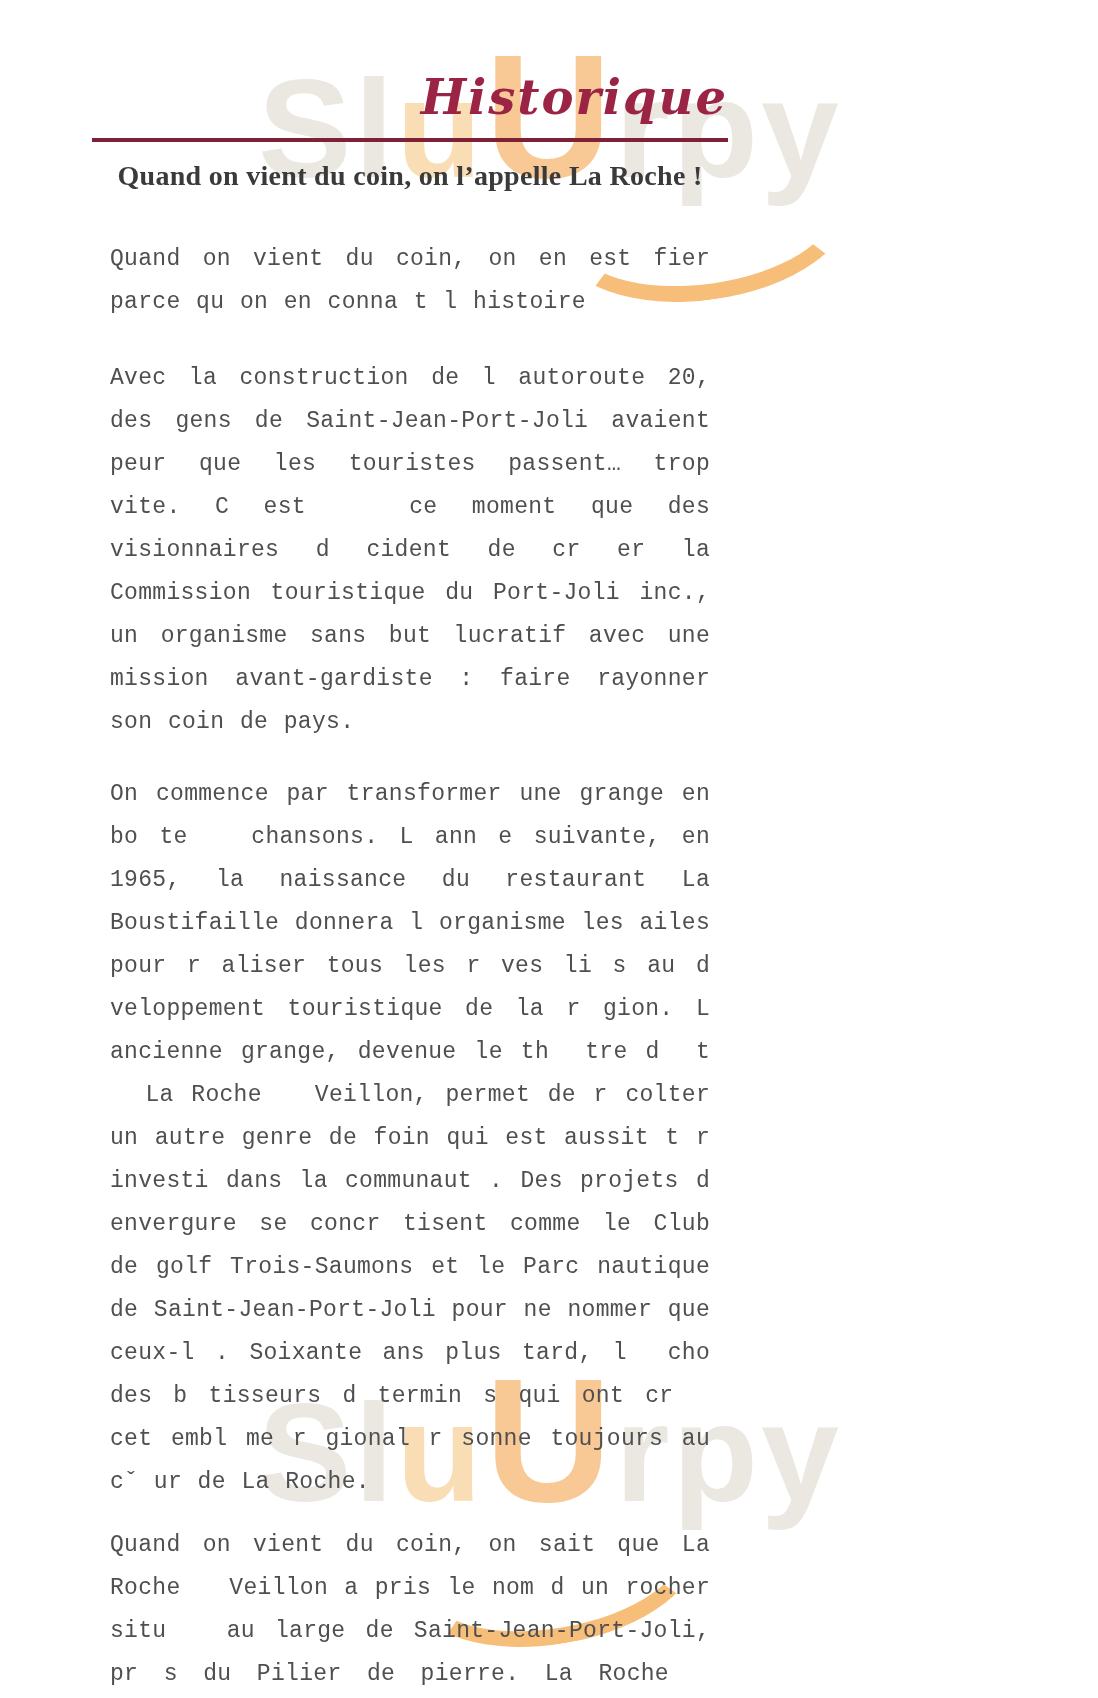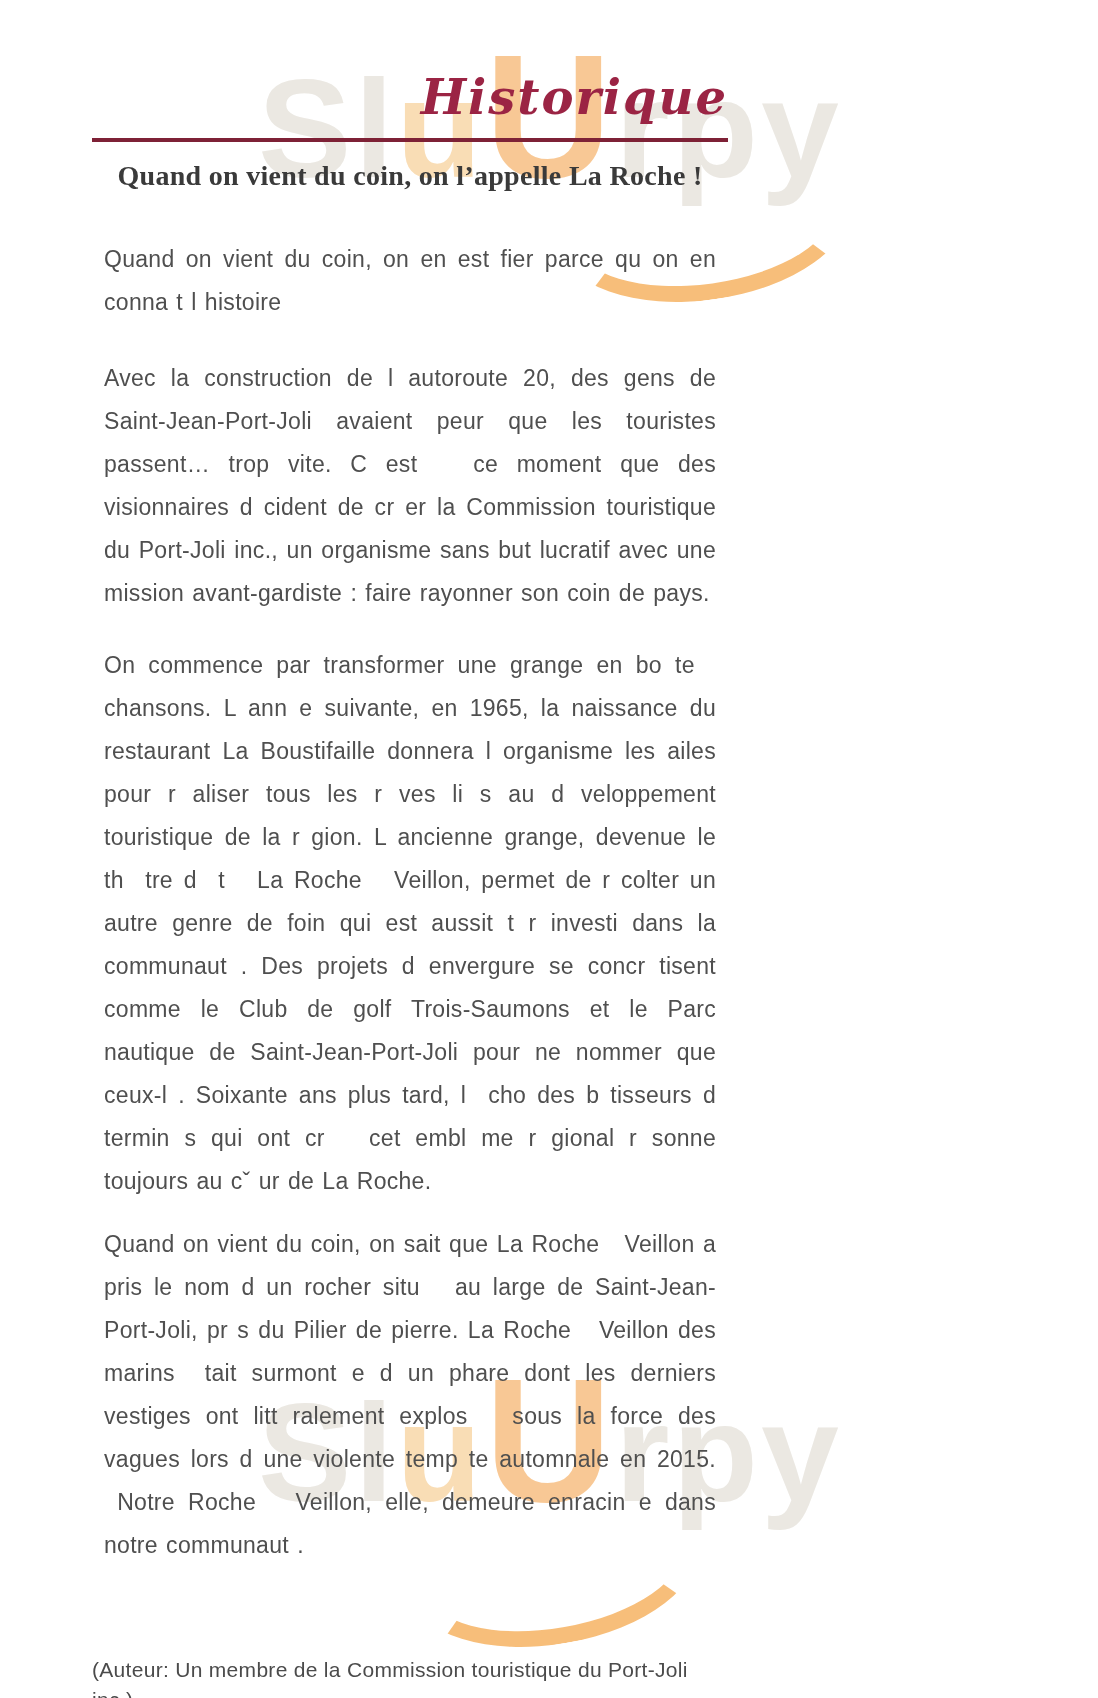--- a/index.html
+++ b/index.html
@@ -82,21 +82,22 @@
   h1.doc-heading { margin-top: 18px; text-align: center; }
   h2.doc-heading { margin-top: 44px; }
 
   p.body-para {
     font-size: 23px;
     line-height: 43px;
     letter-spacing: 0.3px;
     word-spacing: 1.5px;
     text-align: justify;
     color: #4f4f4f;
-    margin: 12px;
+    margin: 18px;
+    font-family: Liberation Mono, monospace;
   }
   p.para-1 { margin-top: 46px; }
   p.para-2 { margin-top: 33px; }
   p.para-3 { margin-top: 29px; }
   p.para-4 { margin-top: 20px; }
 
   p.author-line {
     font-size: 21px;
     line-height: 30px;
     color: #4b4b4b;

